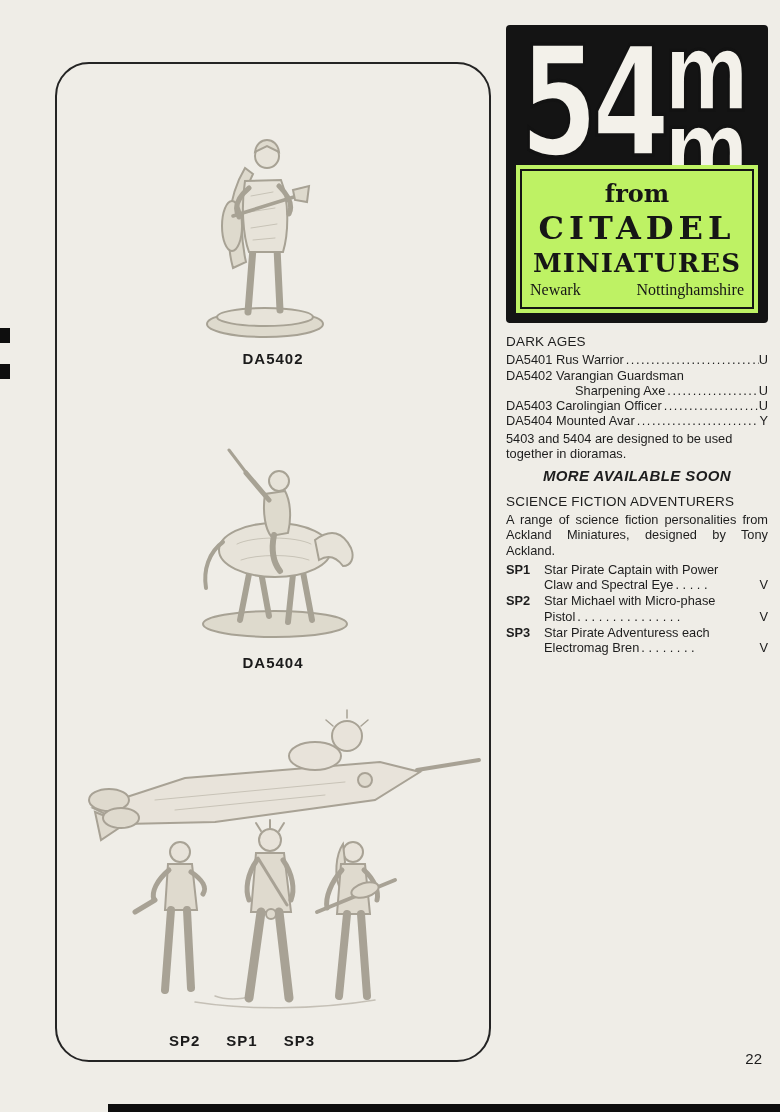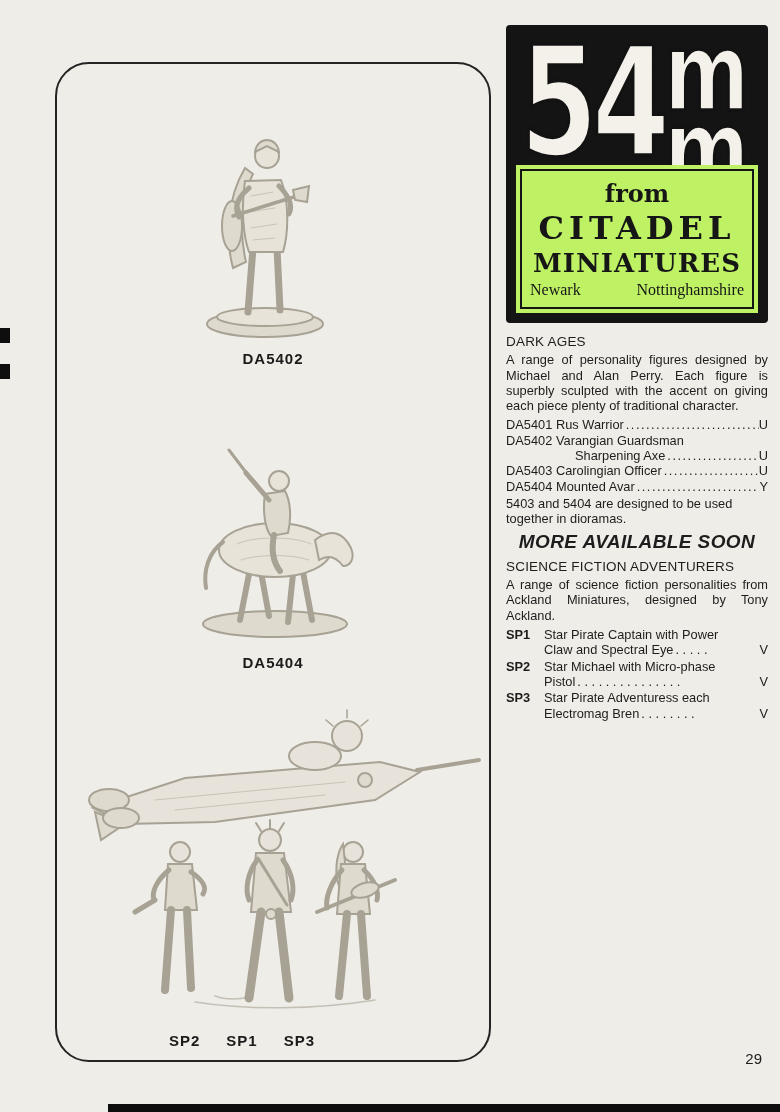--- a/index.html
+++ b/index.html
@@ -75,21 +75,21 @@
   .sec-title { font-size:13.5px; font-weight:normal; letter-spacing:0.2px; margin:0 0 3px; }
   .sec-title.sf { margin-top:10px; }
   .intro { text-align:justify; margin:0 0 4px; }
   .cat-row { display:flex; align-items:baseline; }
   .cat-code { flex:0 0 50px; }
   .cat-name { white-space:nowrap; }
   .cat-dots { flex:1 1 auto; overflow:hidden; white-space:nowrap; letter-spacing:1.5px; padding:0 2px; }
   .cat-price { flex:0 0 auto; }
   .cat-cont { padding-left:69px;text-align:center; }
   .note { margin-top:2px; }
-  .more { text-align:center; font-style:italic; font-weight:600; font-size:19px; letter-spacing:0.4px; margin:7px 0 2px; }
+  .more { text-align:center; font-style:italic; font-weight:600; font-size:15px; letter-spacing:0.4px; margin:7px 0 2px; }
   .sp-row { display:flex; align-items:flex-start; margin-bottom:1px; }
   .sp-code { flex:0 0 38px; font-weight:bold; }
   .sp-text { flex:1 1 auto; }
   .sp-line2 { display:flex; align-items:baseline; }
   .sp-line2 .sp-name2 { white-space:nowrap; }
   .sp-dots { flex:1 1 auto; overflow:hidden; white-space:nowrap; padding:0 2px; }
   .sp-price { flex:0 0 auto; }
 
   .page-num { position:absolute; right:18px; top:1050px; font-size:15px; }
 
@@ -210,21 +210,20 @@
           <span>Newark</span>
           <span>Nottinghamshire</span>
         </div>
       </div>
     </div>
   </div>
 
   <div class="col">
 
     <h3 class="sec-title">DARK AGES</h3>
-    <p class="intro">A range of personality figures designed by Michael and Alan Perry. Each figure is superbly sculpted with the accent on giving each piece plenty of traditional character.</p>
 
     <div class="cat-row">
       <span class="cat-code">DA5401</span>
       <span class="cat-name">Rus Warrior</span>
       <span class="cat-dots">................................</span>
       <span class="cat-price">U</span>
     </div>
 
     <div class="cat-row">
       <span class="cat-code">DA5402</span>
@@ -287,15 +286,15 @@
         <div class="sp-line2">
           <span class="sp-name2">Electromag Bren</span>
           <span class="sp-dots">. . . . . . . .</span>
           <span class="sp-price">V</span>
         </div>
       </div>
     </div>
 
   </div>
 
-  <div class="page-num">29</div>
+  <div class="page-num">22</div>
 
 </div>
 
 </body></html>

